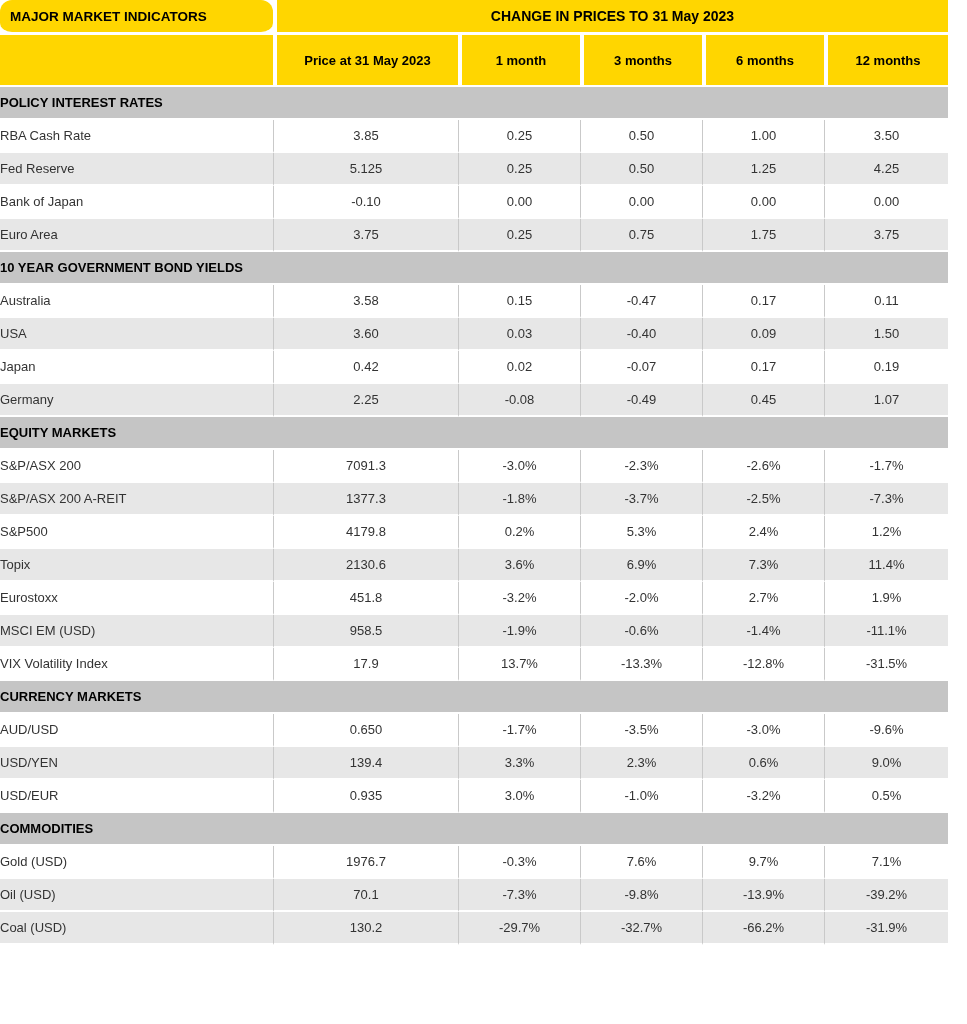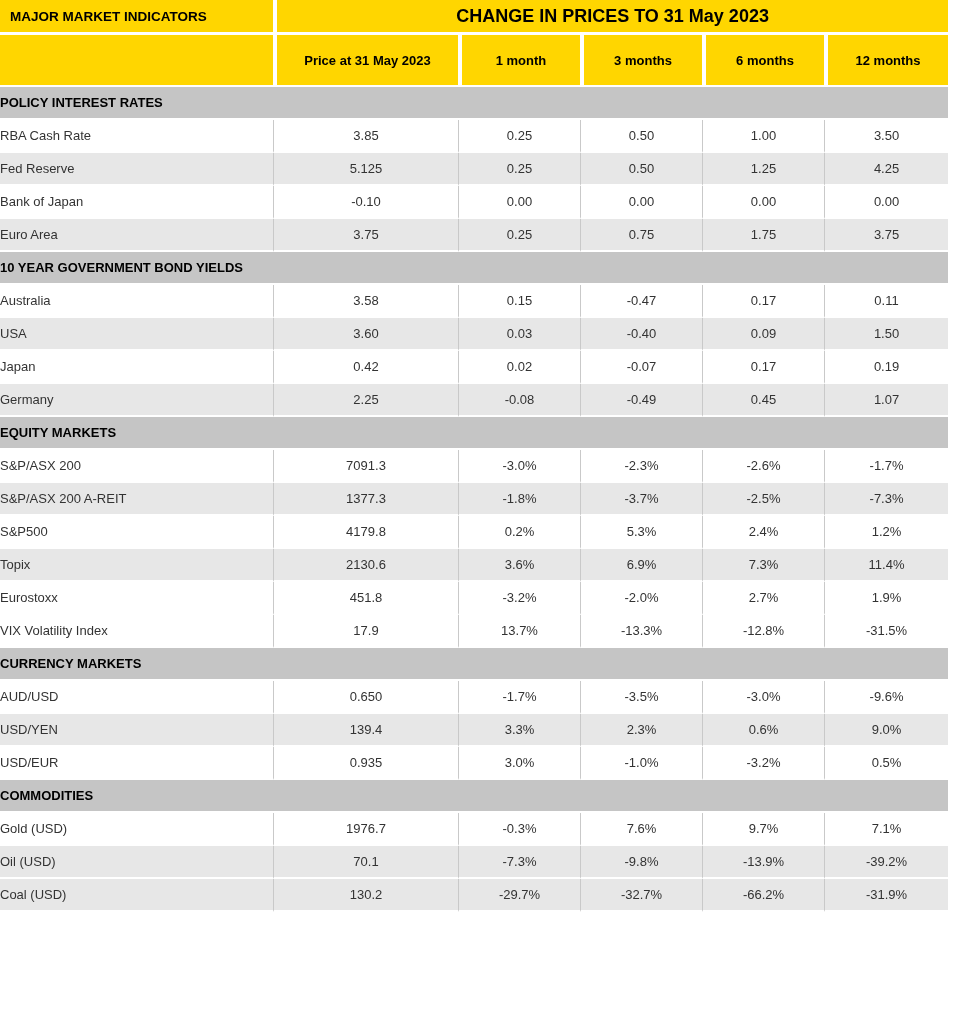--- a/index.html
+++ b/index.html
@@ -29,25 +29,26 @@
     background: var(--yellow);
     height: 35px;
     font-weight: bold;
     color: #000;
     border-bottom: 3px solid #fff;
   }
   th.title-cell {
     text-align: left;
     padding-left: 10px;
     font-size: 13.5px;
+    border-radius: 12px;
   }
   th.change-cell {
     text-align: center;
     border-left: 4px solid #fff;
-    font-size: 18px;
+    font-size: 14px;
   }
   tr.hdr2 th {
     background: var(--yellow);
     height: 52px;
     font-weight: bold;
     color: #000;
     border-bottom: 2px solid #fff;
   }
   tr.hdr2 th.col-h {
     border-left: 4px solid #fff;
@@ -213,20 +214,28 @@
         <td class="num-cell">11.4%</td>
       </tr>
       <tr class="data-row">
         <td class="label-cell">Eurostoxx</td>
         <td class="num-cell">451.8</td>
         <td class="num-cell">-3.2%</td>
         <td class="num-cell">-2.0%</td>
         <td class="num-cell">2.7%</td>
         <td class="num-cell">1.9%</td>
       </tr>
+      <tr class="data-row alt">
+        <td class="label-cell">MSCI EM (USD)</td>
+        <td class="num-cell">958.5</td>
+        <td class="num-cell">-1.9%</td>
+        <td class="num-cell">-0.6%</td>
+        <td class="num-cell">-1.4%</td>
+        <td class="num-cell">-11.1%</td>
+      </tr>
       <tr class="data-row">
         <td class="label-cell">VIX Volatility Index</td>
         <td class="num-cell">17.9</td>
         <td class="num-cell">13.7%</td>
         <td class="num-cell">-13.3%</td>
         <td class="num-cell">-12.8%</td>
         <td class="num-cell">-31.5%</td>
       </tr>
       <tr>
         <td colspan="6" class="section-cell">CURRENCY MARKETS</td>

